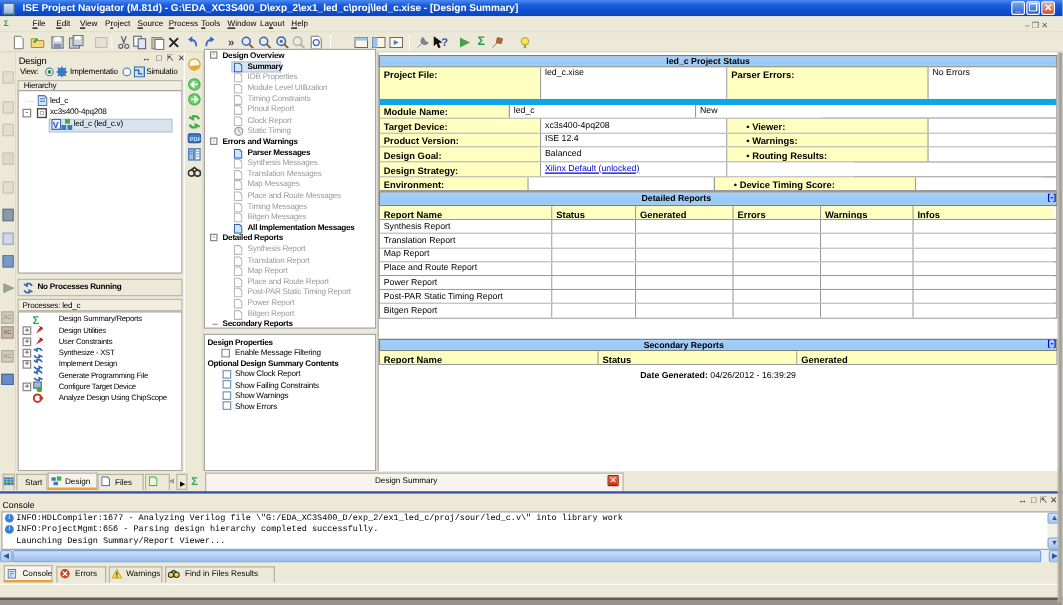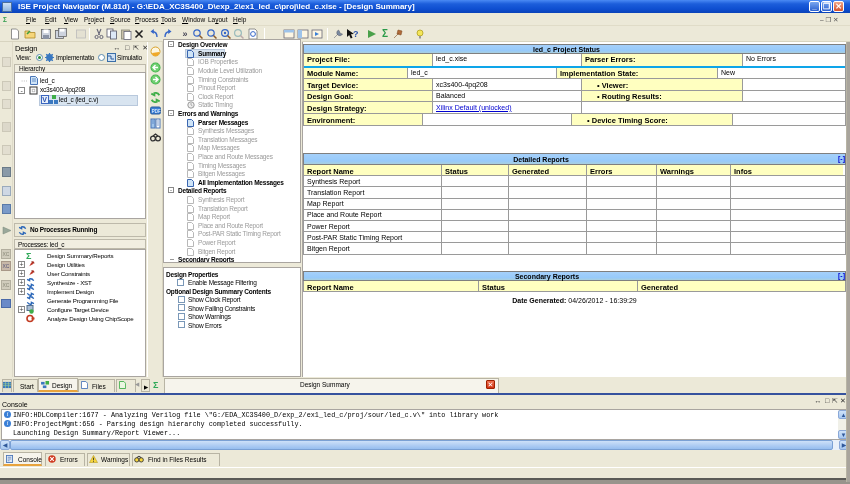--- a/index.html
+++ b/index.html
@@ -428,36 +428,41 @@
     <div class="abs cb" style="left:14px;top:53px;"></div>
     <div class="abs" style="left:24px;top:53.5px;">Show Errors</div>
   </div>
 </div>
 
 <div class="abs" id="doc" style="left:302px;top:42px;width:548px;height:335px;background:#fff;border-left:1px solid #a9a5a0;">
 
   <div class="abs" style="left:0px;top:1.5px;width:543px;height:10px;background:linear-gradient(#a5d0fa 0%,#97cafa 70%,#a8cfdf 100%);border:1px solid #7f7f7f;text-align:center;font-size:7px;font-weight:bold;padding:1px 16px 0 0;">led_c Project Status</div>
   <div class="abs" id="pstat" style="left:0px;top:11.5px;width:543px;">
       <div style="border-left:1px solid #9a9a9a;border-right:1px solid #9a9a9a;">
-        <div style="display:flex;height:14px;border-bottom:2px solid #0ea5e9;">
+        <div style="display:flex;height:30px;border-bottom:5px solid #0ea5e9;">
           <div class="ycell" style="width:129px;border-right:1px solid #9a9a9a;padding:1.5px 0 0 3px;overflow:hidden;white-space:nowrap;">Project File:</div>
           <div class="wcell" style="width:149px;border-right:1px solid #9a9a9a;padding:1.5px 0 0 3px;overflow:hidden;white-space:nowrap;">led_c.xise</div>
           <div class="ycell" style="width:161px;border-right:1px solid #9a9a9a;padding:1.5px 0 0 3px;overflow:hidden;white-space:nowrap;">Parser Errors:</div>
           <div class="wcell" style="width:101px;padding:1.5px 0 0 3px;overflow:hidden;white-space:nowrap;">No Errors</div>
         </div>
         <div style="display:flex;height:11.64px;border-bottom:1px solid #9a9a9a;">
           <div class="ycell" style="width:104px;border-right:1px solid #9a9a9a;padding:1.5px 0 0 3px;overflow:hidden;white-space:nowrap;">Module Name:</div>
           <div class="wcell" style="width:149px;border-right:1px solid #9a9a9a;padding:1.5px 0 0 3px;overflow:hidden;white-space:nowrap;">led_c</div>
-          <div class="ycell" style="width:161px;border-right:1px solid #9a9a9a;padding:1.5px 0 0 3px;overflow:hidden;white-space:nowrap;">Implementation State:</div>
           <div class="wcell" style="width:101px;padding:1.5px 0 0 3px;overflow:hidden;white-space:nowrap;">New</div>
         </div>
         <div style="display:flex;height:11.64px;border-bottom:1px solid #9a9a9a;">
           <div class="ycell" style="width:129px;border-right:1px solid #9a9a9a;padding:1.5px 0 0 3px;overflow:hidden;white-space:nowrap;">Target Device:</div>
           <div class="wcell" style="width:149px;border-right:1px solid #9a9a9a;padding:1.5px 0 0 3px;overflow:hidden;white-space:nowrap;">xc3s400-4pq208</div>
           <div class="ycell" style="width:161px;border-right:1px solid #9a9a9a;padding:1.5px 0 0 3px;overflow:hidden;white-space:nowrap;"><span style="padding-left:12px;">• Viewer:</span></div>
+          <div class="wcell" style="width:101px;padding:1.5px 0 0 3px;overflow:hidden;white-space:nowrap;"></div>
+        </div>
+        <div style="display:flex;height:11.64px;border-bottom:1px solid #9a9a9a;">
+          <div class="ycell" style="width:129px;border-right:1px solid #9a9a9a;padding:1.5px 0 0 3px;overflow:hidden;white-space:nowrap;">Product Version:</div>
+          <div class="wcell" style="width:149px;border-right:1px solid #9a9a9a;padding:1.5px 0 0 3px;overflow:hidden;white-space:nowrap;">ISE 12.4</div>
+          <div class="ycell" style="width:161px;border-right:1px solid #9a9a9a;padding:1.5px 0 0 3px;overflow:hidden;white-space:nowrap;"><span style="padding-left:12px;">• Warnings:</span></div>
           <div class="wcell" style="width:101px;padding:1.5px 0 0 3px;overflow:hidden;white-space:nowrap;"></div>
         </div>
         <div style="display:flex;height:11.64px;border-bottom:1px solid #9a9a9a;">
           <div class="ycell" style="width:129px;border-right:1px solid #9a9a9a;padding:1.5px 0 0 3px;overflow:hidden;white-space:nowrap;">Design Goal:</div>
           <div class="wcell" style="width:149px;border-right:1px solid #9a9a9a;padding:1.5px 0 0 3px;overflow:hidden;white-space:nowrap;">Balanced</div>
           <div class="ycell" style="width:161px;border-right:1px solid #9a9a9a;padding:1.5px 0 0 3px;overflow:hidden;white-space:nowrap;"><span style="padding-left:12px;">• Routing Results:</span></div>
           <div class="wcell" style="width:101px;padding:1.5px 0 0 3px;overflow:hidden;white-space:nowrap;"></div>
         </div>
         <div style="display:flex;height:11.64px;border-bottom:1px solid #9a9a9a;">
           <div class="ycell" style="width:129px;border-right:1px solid #9a9a9a;padding:1.5px 0 0 3px;overflow:hidden;white-space:nowrap;">Design Strategy:</div>

